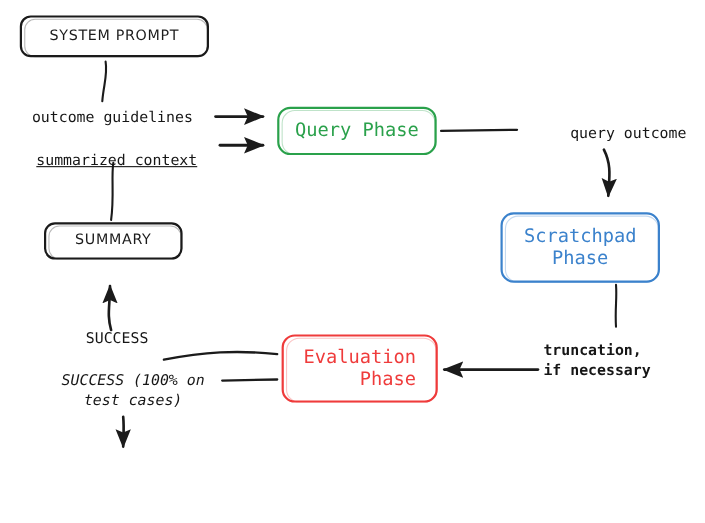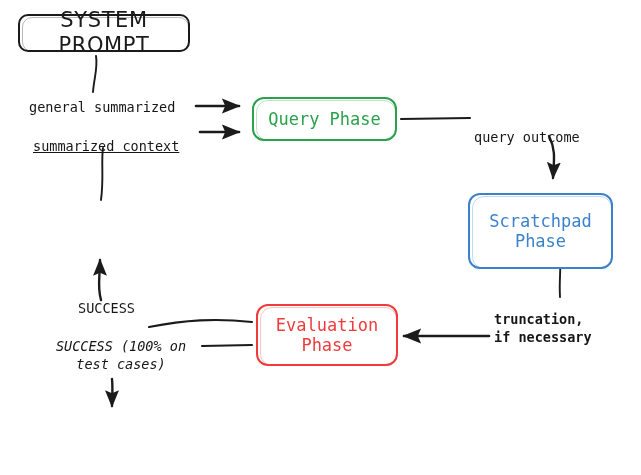--- a/index.html
+++ b/index.html
@@ -36,32 +36,32 @@
     border-style: solid;
     background: #ffffff;
     line-height: 1.18;
     white-space: pre-line;
   }
   .node.terminal {
     border-color: #1b1b1b;
     color: #1b1b1b;
     border-radius: 10px;
     font-family: "DejaVu Sans", sans-serif;
-    font-size: 21px;
+    font-size: 13px;
     letter-spacing: 0.6px;
   }
   .node.phase {
     border-radius: 12px;
     font-size: 17px;
     font-family: "DejaVu Sans Mono", monospace;
     letter-spacing: 0px;
   }
   .node.green { border-color: #2aa14b; color: #2aa14b; }
   .node.blue  { border-color: #3b82cc; color: #3b82cc; }
-  .node.red   { border-color: #ef3b3b; color: #ef3b3b; }
+  .node.red   { border-color: #ef3b3b; color: #ef3b3b; text-align: right; }
 
   
   .node.terminal::after,
   .node.phase::after {
     content: "";
     position: absolute;
     left: 2px; right: -1px; top: 1px; bottom: -2px;
     border-radius: inherit;
     border: 1px solid currentColor;
     opacity: 0.30;
@@ -113,35 +113,36 @@
 
     <path d="M252,345 L202,346" fill="none" stroke="#1b1b1b" stroke-width="2.1" stroke-linecap="round"></path>
 
     <path d="M101,300 C97,286 100,278 100,260" fill="none" stroke="#1b1b1b" stroke-width="2.4" stroke-linecap="round" marker-end="url(#ah)"></path>
 
     <path d="M112,379 C113,390 112,396 112,406" fill="none" stroke="#1b1b1b" stroke-width="2.4" stroke-linecap="round" marker-end="url(#ah)"></path>
   </svg>
 
   <div class="node terminal" style="left:18px; top:14px; width:172px; height:38px;">SYSTEM PROMPT</div>
 
+  <div class="node terminal" style="left:40px; top:202px; width:126px; height:34px;">SUMMARY</div>
 
 
   <div class="node phase green" style="left:252px; top:97px; width:145px; height:44px;">Query Phase</div>
 
-  <div class="node phase blue" style="left:468px; top:193px; width:145px; height:76px;">Scratchpad
+  <div class="node phase blue" style="left:455px; top:193px; width:145px; height:64px;">Scratchpad
 Phase</div>
 
   <div class="node phase red" style="left:256px; top:304px; width:142px; height:62px;">Evaluation
 Phase</div>
 
-  <div class="edge-label left" style="left:29px; top:98px; width:170px;">general summarized</div>
+  <div class="edge-label left" style="left:29px; top:98px; width:170px;">outcome guidelines</div>
 
   <div class="edge-label left" style="left:33px; top:137px; width:172px;text-decoration:underline;">summarized context</div>
 
-  <div class="edge-label left" style="left:474px; top:128px; width:150px;">query outcome</div>
+  <div class="edge-label left" style="left:474px; top:112px; width:150px;text-align:right;">query outcome</div>
 
   <div class="edge-label left" style="left:494px; top:310px; width:140px;font-weight:bold;">truncation,
 if necessary</div>
 
   <div class="edge-label left" style="left:78px; top:299px; width:90px;">SUCCESS</div>
 
   <div class="edge-label center" style="left:36px; top:337px; width:170px;">SUCCESS (100% on
 test cases)</div>
 
 </div>

